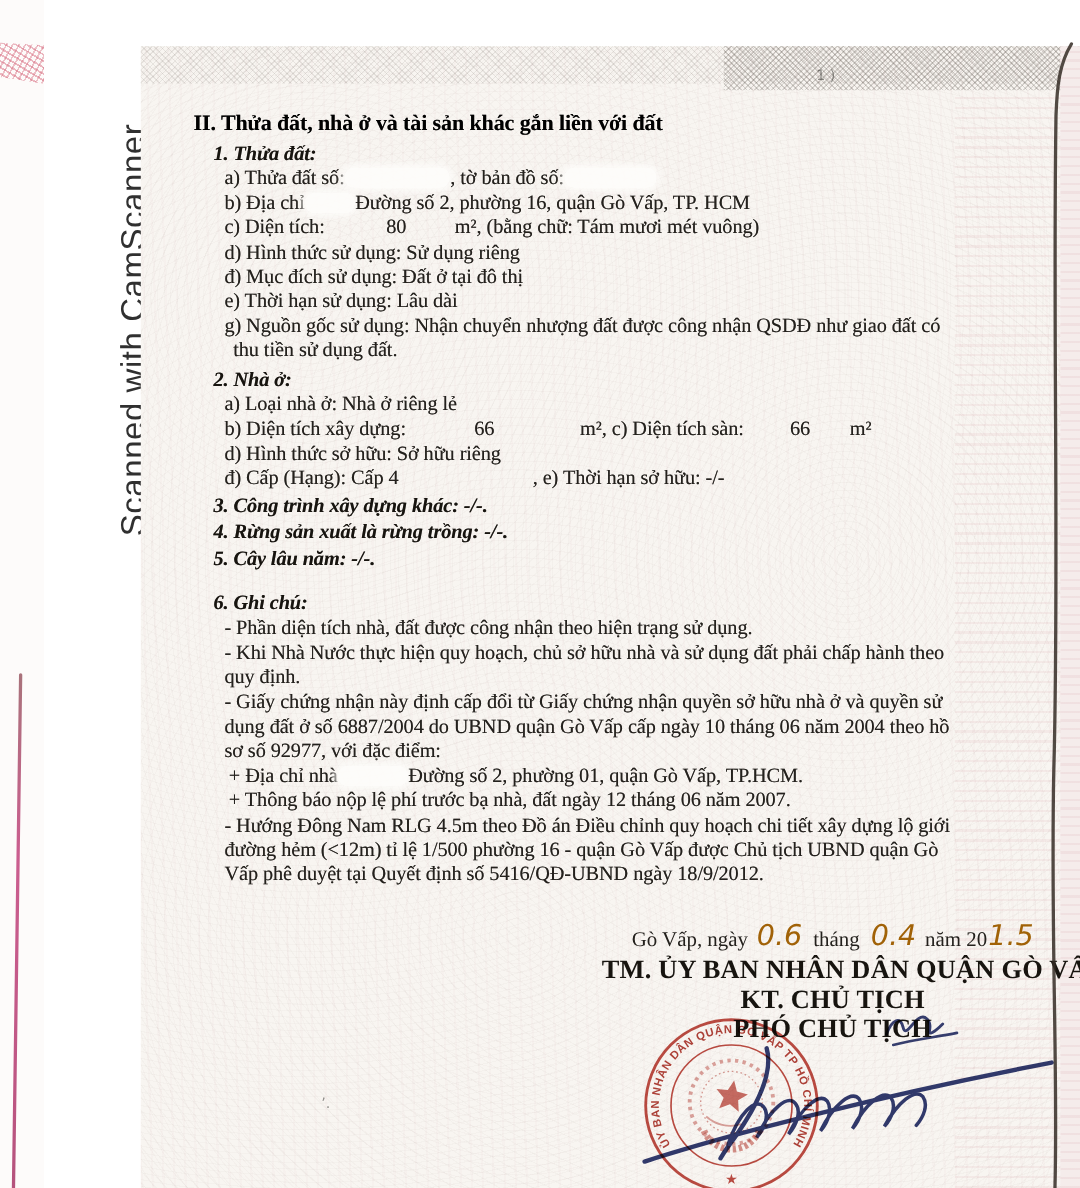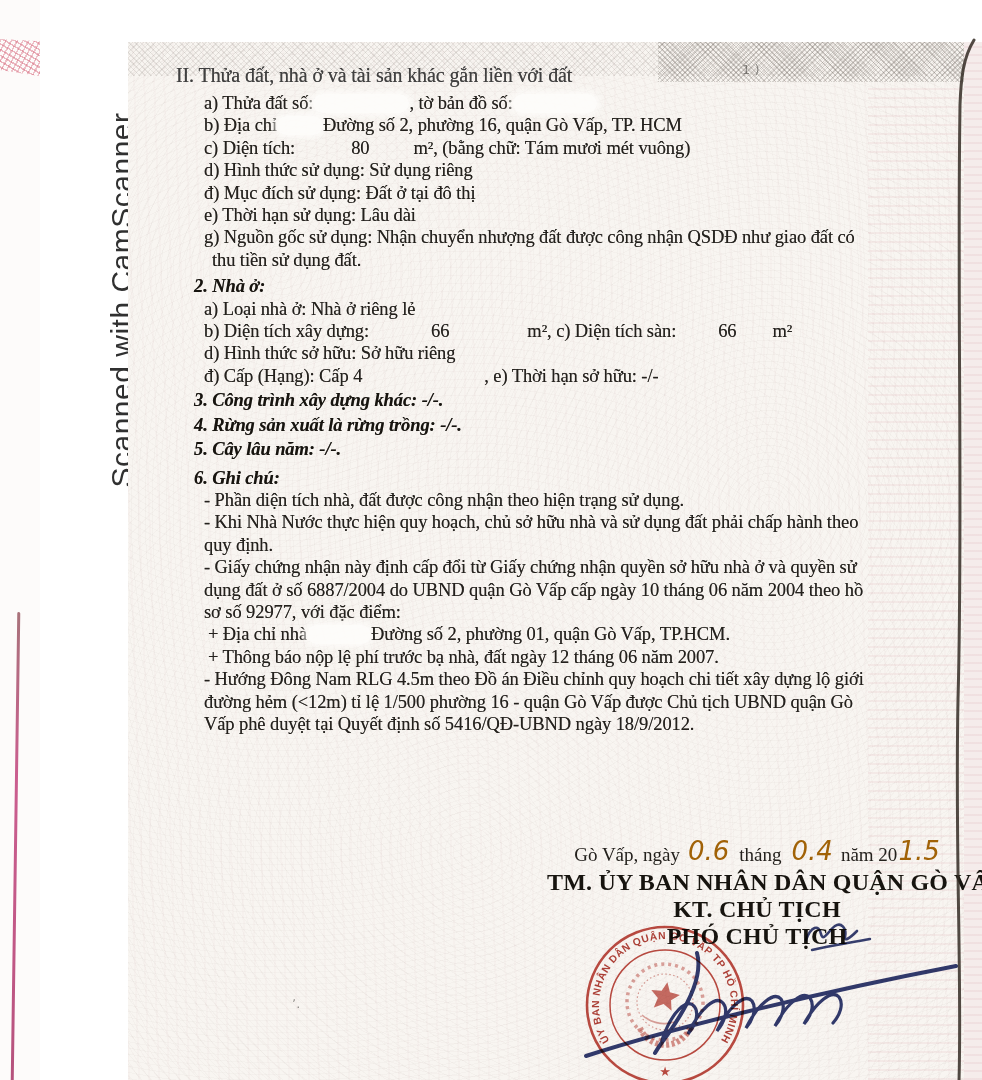--- a/index.html
+++ b/index.html
@@ -44,26 +44,26 @@
   .pink-right{position:absolute;left:740px;top:40px;width:114px;height:998px;
     background:repeating-linear-gradient(0deg, rgba(205,130,140,.10) 0 2px, transparent 2px 9px);}
   .outer-right{position:absolute;left:836px;top:0;width:18px;height:1038px;
     background:#f5eceb;
     background-image:repeating-linear-gradient(0deg, rgba(205,140,150,.12) 0 2px, transparent 2px 8px);}
 
   
   .content{position:absolute;left:176px;top:62px;width:770px;font-size:18.5px;line-height:22.4px;
     letter-spacing:-.1px;text-shadow:0 0 .4px rgba(20,18,16,.55);}
   .ln{white-space:nowrap;}
-  .title{font-size:20px;font-weight:400;line-height:26px;margin-bottom:4px;color:#404040;}
+  .title{font-size:20px;font-weight:700;line-height:26px;margin-bottom:4px;color:#000000;margin-top:37px;}
   .sec{font-weight:700;font-style:italic;margin-left:18px;color:#17140f;}
   .it{margin-left:28px;}
   .it2{margin-left:36px;}
   .itp{margin-left:32px;}
-  .mt4{margin-top:4px;} .mt6{margin-top:6px;} .mt7{margin-top:2px;}
+  .mt4{margin-top:4px;} .mt6{margin-top:18px;} .mt7{margin-top:2px;}
   .gap{display:inline-block;}
   .patch{display:inline-block;height:19px;vertical-align:-4px;background:rgba(253,252,250,.95);
     border-radius:9px;box-shadow:0 0 6px 3px rgba(253,252,250,.9);}
 
   
   .sig-block{position:absolute;left:547px;top:838px;width:420px;text-align:center;color:#17140f;}
   .sig-date{font-size:19px;line-height:28px;color:#24211d;white-space:nowrap;}
   .hand{font-family:"DejaVu Sans",sans-serif;font-style:italic;font-weight:500;
     font-size:26px;color:#a16207;position:relative;top:-1px;}
   .hand.day{margin:0 10px 0 8px;} .hand.mon{margin:0 8px 0 10px;} .hand.yr{margin-left:1px;}
@@ -93,20 +93,21 @@
   <div class="page">
     <div class="top-band"></div>
     <div class="top-band-dark"></div>
     <div class="pink-right"></div>
     <div class="outer-right"></div>
   </div>
 
   <div class="content">
     <div class="ln title">II. Thửa đất, nhà ở và tài sản khác gắn liền với đất</div>
 
+    <div class="ln sec">1. Thửa đất:</div>
     <div class="ln it">
       <span>a) Thửa đất số:</span><span class="patch" style="width:96px"></span><span>, tờ bản đồ số:</span><span class="patch" style="width:84px"></span>
     </div>
     <div class="ln it">
       <span>b) Địa chỉ</span><span class="patch" style="width:46px"></span><span>Đường số 2, phường 16, quận Gò Vấp, TP. HCM</span>
     </div>
     <div class="ln it">
       <span>c) Diện tích:</span><span class="gap" style="width:56px"></span><span>80</span><span class="gap" style="width:44px"></span><span>m², (bằng chữ: Tám mươi mét vuông)</span>
     </div>
     <div class="ln it">d) Hình thức sử dụng: Sử dụng riêng</div>

